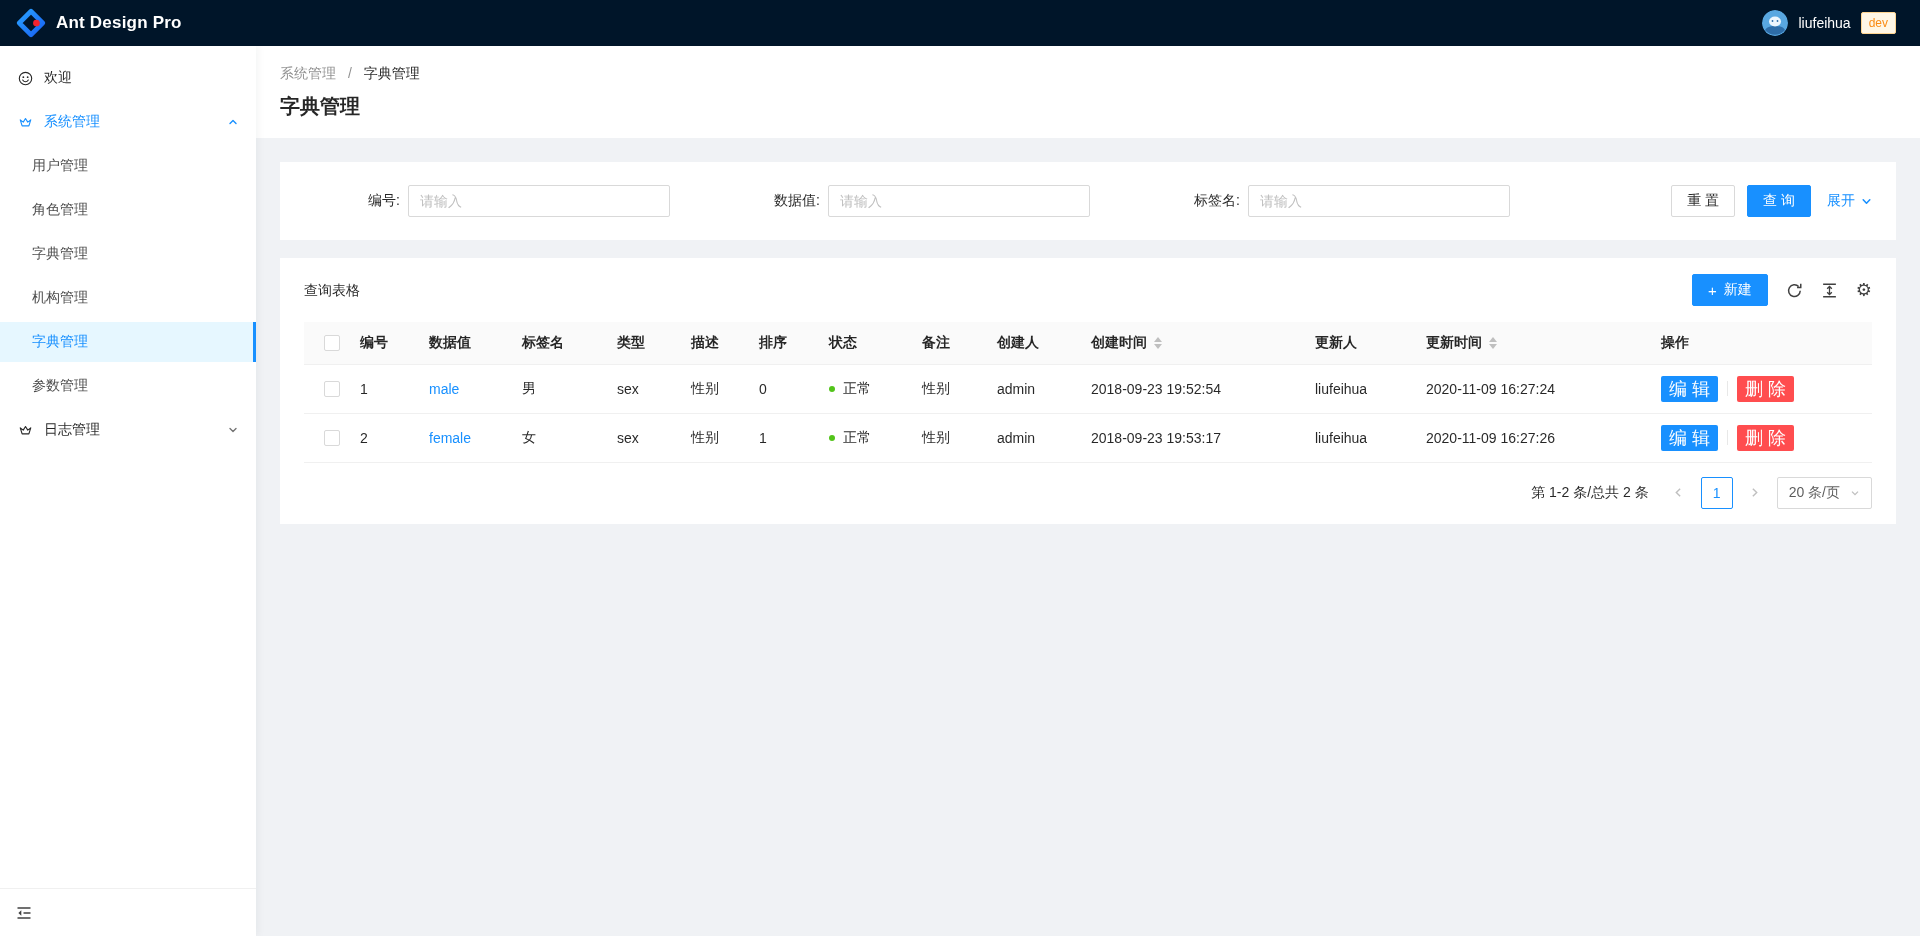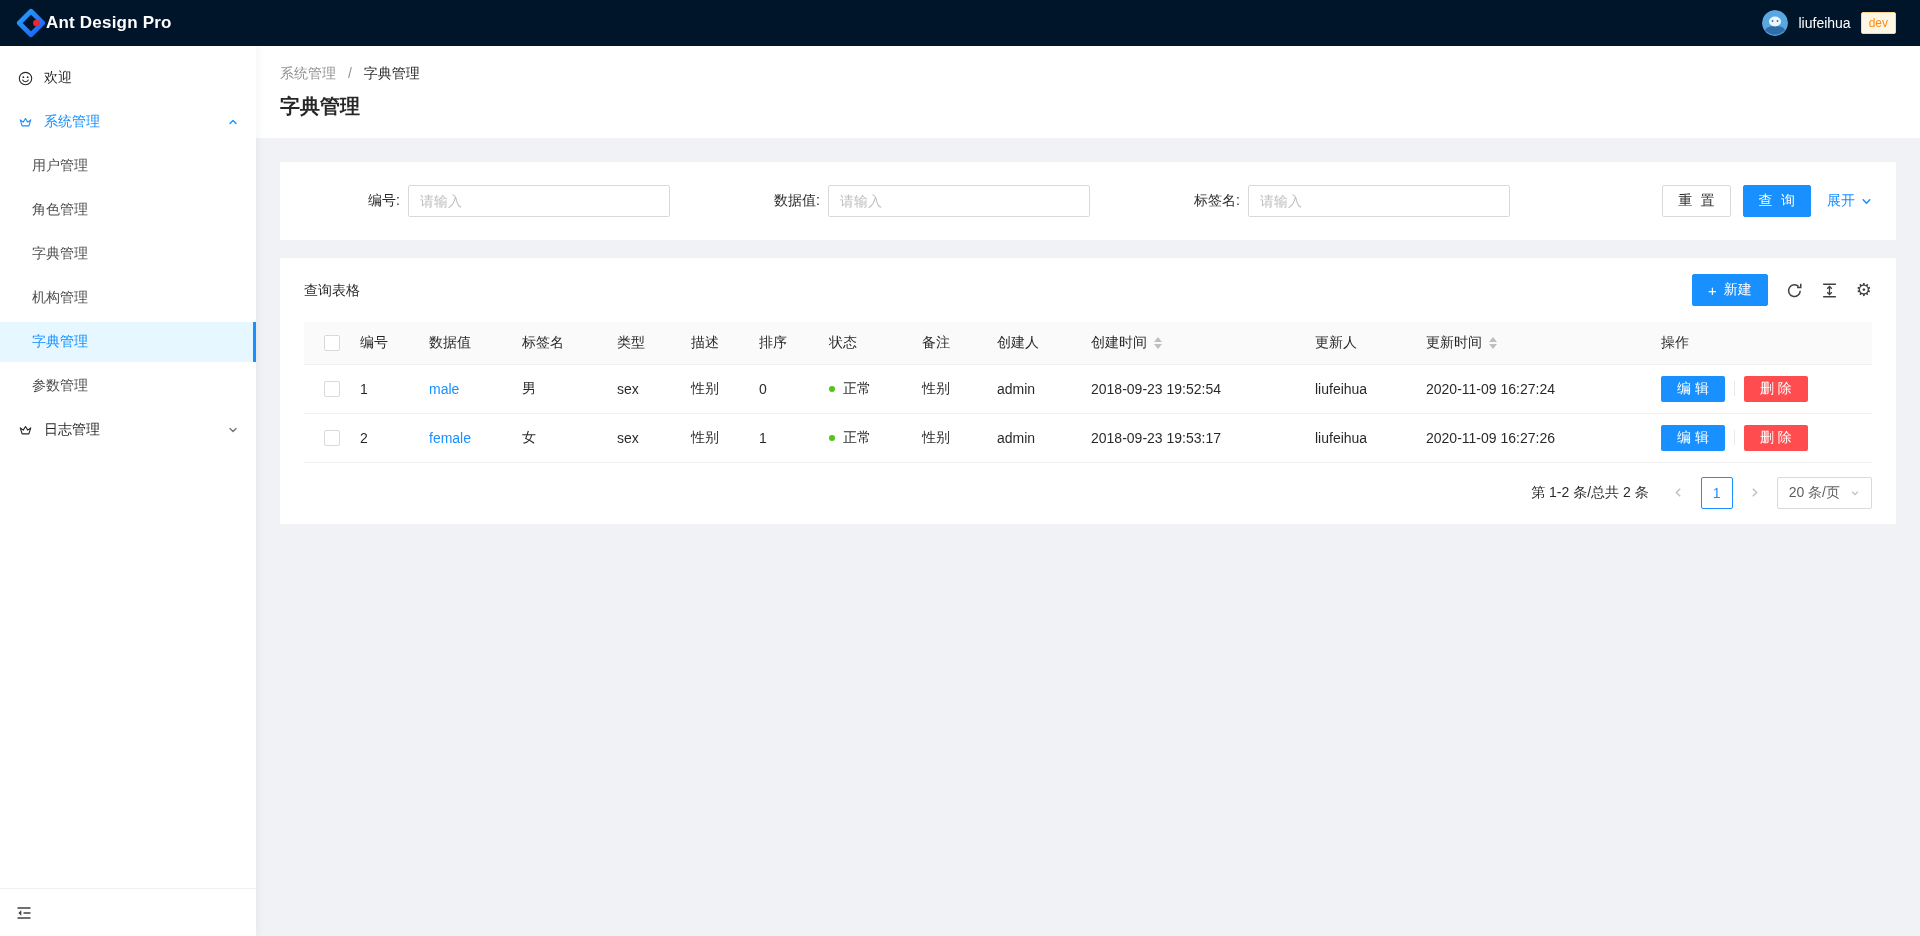--- a/index.html
+++ b/index.html
@@ -12,21 +12,21 @@
   }
   .app { position:relative; width:1920px; height:936px; }
 
   
   .header {
     position:absolute; top:0; left:0; right:0; height:46px; z-index:20;
     background:var(--header-bg,#001529);
     display:flex; align-items:center; justify-content:space-between;
     padding:0 24px 0 16px;
   }
-  .brand { display:flex; align-items:center; gap:0; }
+  .brand { display:flex; align-items:center; gap:10px; }
   .brand-title { color:#fff; font-weight:bold; font-size:17px; letter-spacing:.2px; }
   .header-right { display:flex; align-items:center; gap:10px; }
   .avatar { width:26px; height:26px; border-radius:50%; overflow:hidden; display:inline-flex; }
   .user-name { color:#fff; }
   .env-tag {
     background:var(--tag-dev-bg,#fff7e6); border:1px solid var(--tag-dev-border,#ffd591);
     color:var(--tag-dev-text,#fa8c16); font-size:12px; line-height:20px; padding:0 7px; border-radius:2px;
   }
 
   
@@ -68,21 +68,21 @@
   .search-card { margin:24px 24px 0; background:#fff; padding:23px 24px; }
   .search-form { display:flex; align-items:center; width:100%; }
   .form-item { display:flex; align-items:center; width:420px; }
   .form-label { width:104px; text-align:right; padding-right:8px; white-space:nowrap; }
   .ant-input {
     width:262px; height:32px; border:1px solid #d9d9d9; border-radius:2px;
     padding:0 11px; font-size:14px; color:rgba(0,0,0,.85); outline:none;
     font-family:inherit;
   }
   .ant-input::placeholder { color:#bfbfbf; }
-  .form-actions { margin-left:auto; display:flex; align-items:center;font-family:Liberation Mono, monospace; }
+  .form-actions { margin-left:auto; display:flex; align-items:center; }
   .btn {
     height:32px; padding:0 15px; border-radius:2px; border:1px solid #d9d9d9;
     background:#fff; color:rgba(0,0,0,.85); font-size:14px; cursor:pointer; font-family:inherit;
   }
   .btn + .btn { margin-left:12px; }
   .btn-primary { background:var(--primary,#1890ff); border-color:var(--primary,#1890ff); color:#fff; }
   .expand-link {
     margin-left:16px; color:var(--primary,#1890ff); cursor:pointer;
     display:inline-flex; align-items:center; gap:6px;
   }
@@ -90,39 +90,39 @@
   
   .table-card { margin:18px 24px 24px; background:#fff; padding-bottom:1px; }
   .card-toolbar { display:flex; align-items:center; padding:16px 24px; }
   .card-title { font-size:14px; line-height:32px; }
   .toolbar-right { margin-left:auto; display:flex; align-items:center; gap:18px; }
   .icon-btn { color:rgba(0,0,0,.75); display:inline-flex; cursor:pointer; background:none; border:none; padding:0; }
   .gear-glyph { font-size:18px; line-height:1; font-family:"DejaVu Sans",sans-serif; }
 
   table.data-table { width:calc(100% - 48px); margin:0 24px; border-collapse:collapse; table-layout:fixed; }
   .data-table thead th {
-    background:#fafafa; height:42px; font-weight:normal; text-align:left;
+    background:#fafafa; height:42px; font-weight:bold; text-align:left;
     color:rgba(0,0,0,.85); border-bottom:1px solid #f0f0f0; padding:0;
   }
   .data-table tbody td { height:49px; border-bottom:1px solid #f0f0f0; padding:0; }
   .data-table th.c-check, .data-table td.c-check { text-align:center; }
   .checkbox {
     display:inline-block; width:16px; height:16px; border:1px solid #d9d9d9;
     border-radius:2px; background:#fff; vertical-align:middle; cursor:pointer;
   }
   .th-flex { display:inline-flex; align-items:center; }
   .sorter { display:inline-flex; flex-direction:column; margin-left:7px; }
   .caret-up { width:0; height:0; border-left:4px solid transparent; border-right:4px solid transparent; border-bottom:5px solid #bfbfbf; margin-bottom:2px; }
   .caret-down { width:0; height:0; border-left:4px solid transparent; border-right:4px solid transparent; border-top:5px solid #bfbfbf; }
   .cell-link { color:var(--primary,#1890ff); cursor:pointer; }
   .status-cell { display:inline-flex; align-items:center; gap:8px; }
   .status-dot { width:6px; height:6px; border-radius:50%; background:var(--success,#52c41a); }
   .btn-xs {
-    height:26px; padding:0 16px; border:none; border-radius:2px; color:#fff;
-    font-size:14px; cursor:pointer; font-family:inherit; vertical-align:middle;
+    height:26px; padding:0 8px; border:none; border-radius:2px; color:#fff;
+    font-size:18px; cursor:pointer; font-family:inherit; vertical-align:middle;
   }
   .btn-edit { background:var(--primary,#1890ff); }
   .btn-del { background:var(--danger,#ff4d4f); }
   .action-divider { display:inline-block; width:1px; height:15px; background:#e8e8e8; margin:0 9px; vertical-align:middle; }
 
   
   .pagination { display:flex; align-items:center; justify-content:flex-end; padding:14px 24px; gap:8px; }
   .page-total { margin-right:8px; }
   .page-arrow {
     width:28px; height:32px; display:inline-flex; align-items:center; justify-content:center;

